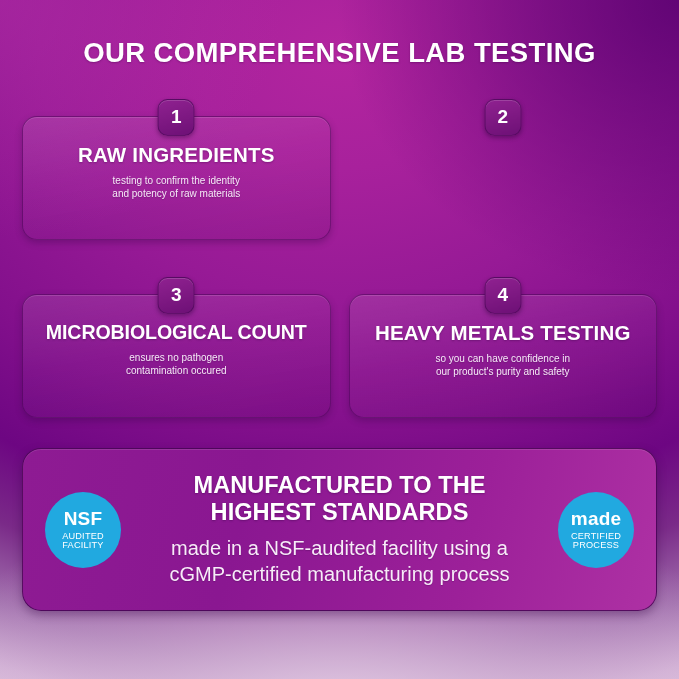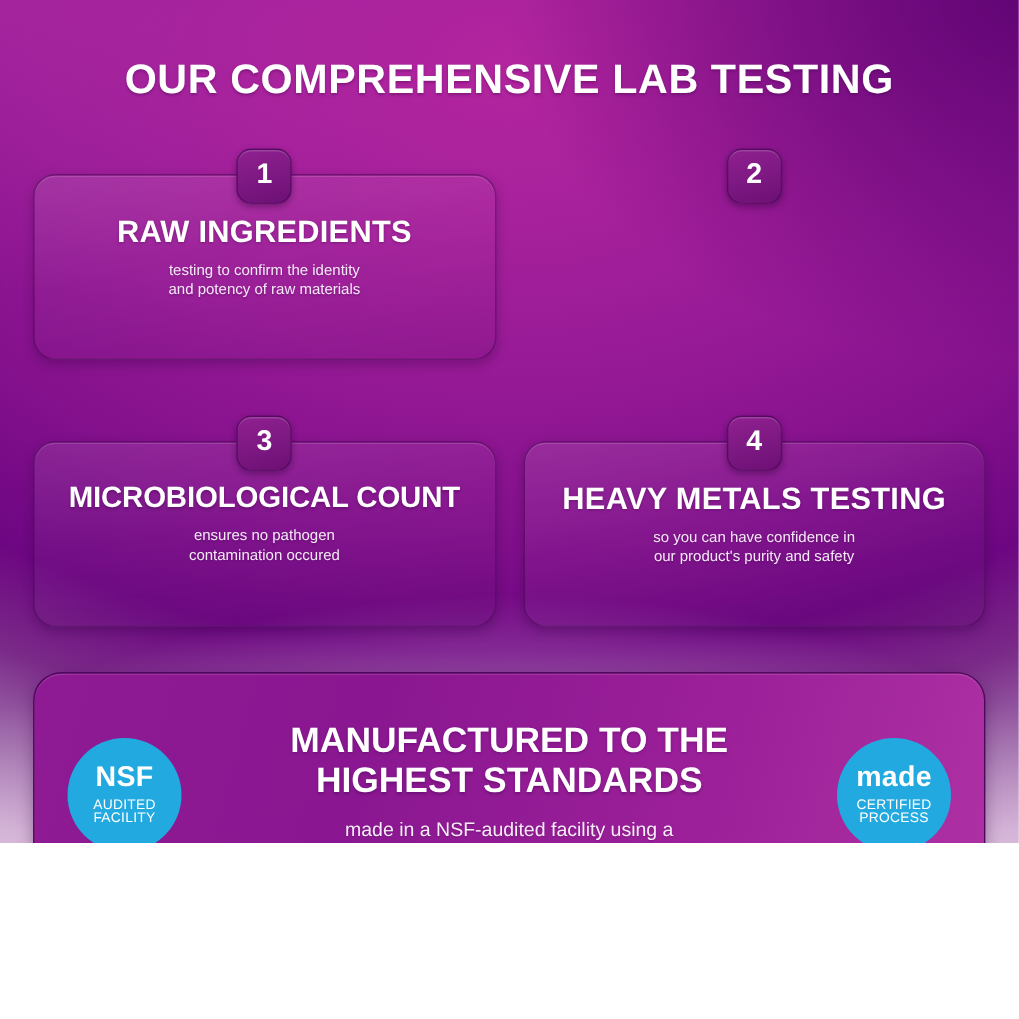--- a/index.html
+++ b/index.html
@@ -10,21 +10,21 @@
     width: 679px;
     height: 679px;
     overflow: hidden;
     font-family: "Liberation Sans", sans-serif;
     -webkit-font-smoothing: antialiased;
   }
 
   #infographic {
     position: relative;
     width: 679px;
-    height: 562px;
+    height: 679px;
     box-sizing: border-box;
     background:
       radial-gradient(130% 105% at 50% 8%,
         #b3259f 0%,
         #a8219c 16%,
         #971a96 34%,
         #83108c 52%,
         #6d0682 66%,
         #7a2a88 76%,
         #a271ae 86%,
@@ -187,21 +187,21 @@
     color: #ffffff;
     font-size: 23.6px;
     font-weight: bold;
     line-height: 1.17;
     white-space: pre-line;
     text-shadow: 0 1px 2px rgba(50,0,62,0.35);
   }
   .banner-desc {
     margin-top: 8px;
     color: #f7ecf8;
-    font-size: 13px;
+    font-size: 20px;
     line-height: 1.33;
     white-space: pre-line;
     text-shadow: 0 1px 1px rgba(50,0,62,0.25);
   }
 </style>
 </head>
 <body>
 
 <div id="infographic">
   <div class="layer">

